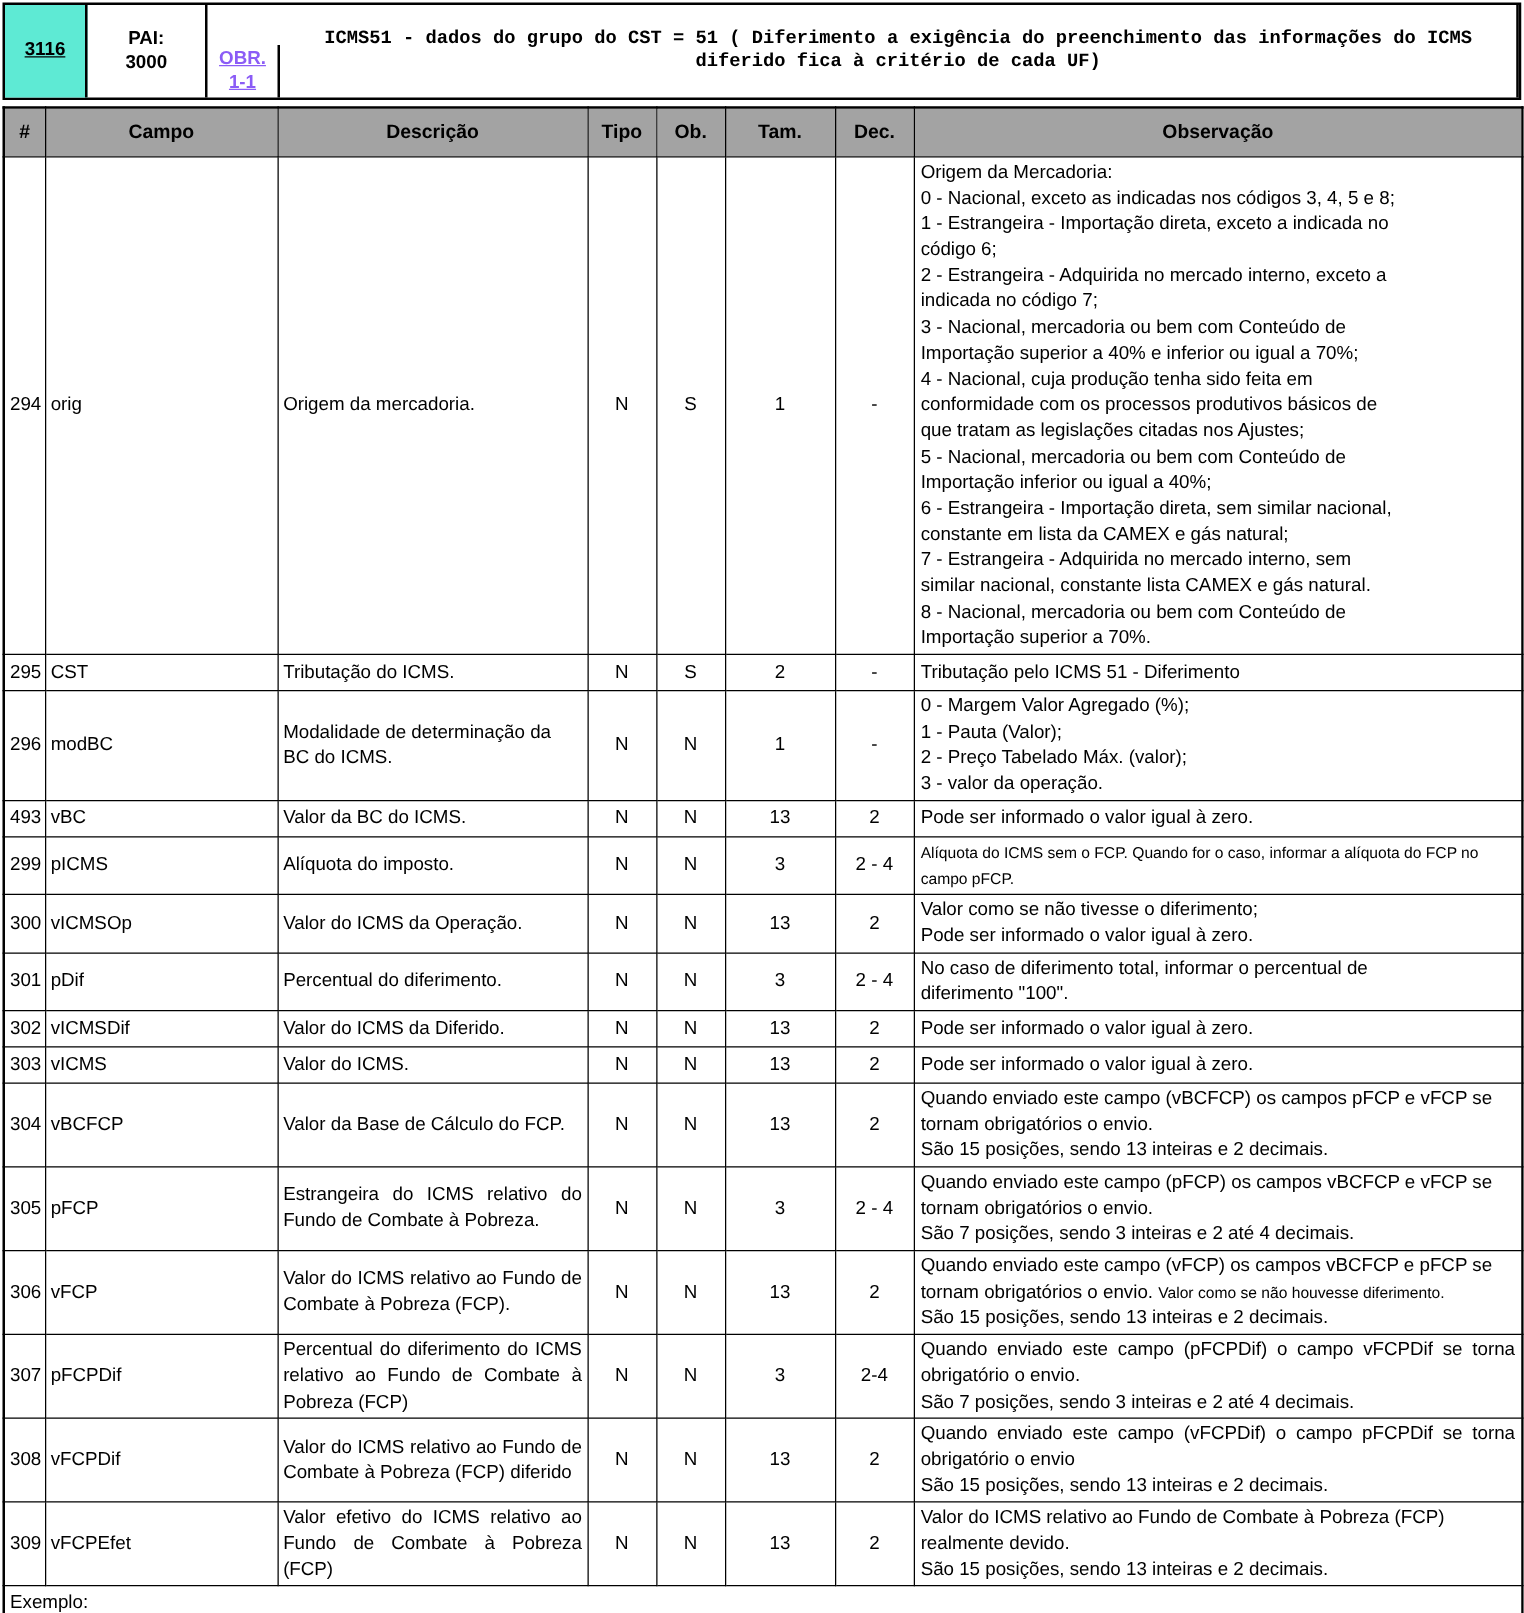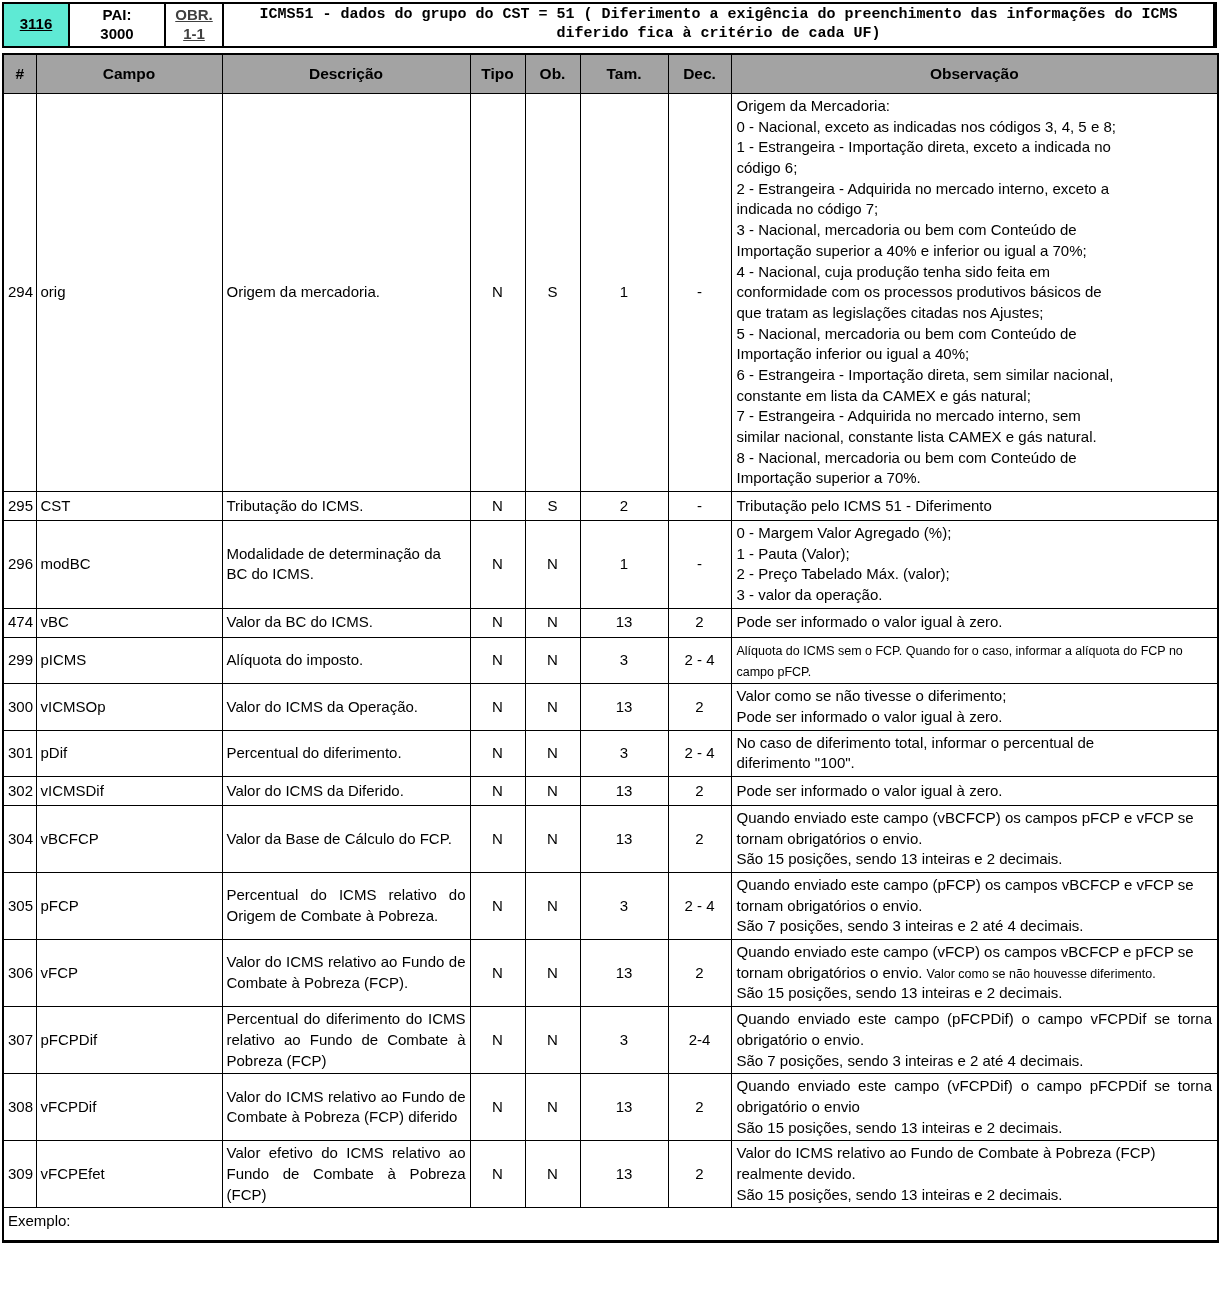--- a/index.html
+++ b/index.html
@@ -23,21 +23,21 @@
     border-right:2px solid #000;
     display:flex; flex-direction:column;
     justify-content:center; align-items:center;
     padding:2px 4px;
     font-weight:bold; font-size:15px; line-height:1.25;
     text-align:center;
   }
   .cell-id   { width:66px; background:#5eead4; font-size:17px; }
   .cell-id span { text-decoration:underline; }
   .cell-pai  { width:96px; }
-  .cell-obr  { width:58px; color:#404040; }
+  .cell-obr  { width:58px; color:#8b5cf6;margin-top:32px; }
   .cell-obr span { text-decoration:underline; }
   .cell-title {
     flex:1; border-right:none;
     flex-direction:row; justify-content:flex-start;
     font-weight:normal; font-size:14.8px;
     padding-left:5px; text-align:left; line-height:1.2;font-family:Liberation Mono, monospace;
   }
   .cell-title b { white-space:pre; }
 
   
@@ -144,21 +144,21 @@
           <td class="center">296</td>
           <td>modBC</td>
           <td>Modalidade de determinação da BC do ICMS.</td>
           <td class="center">N</td>
           <td class="center">N</td>
           <td class="center">1</td>
           <td class="center">-</td>
           <td class="c-obs"><span>0 - Margem Valor Agregado (%);</span><br><span>1 - Pauta (Valor);</span><br><span>2 - Preço Tabelado Máx. (valor);</span><br><span>3 - valor da operação.</span></td>
         </tr>
         <tr>
-          <td class="center">474</td>
+          <td class="center">493</td>
           <td>vBC</td>
           <td>Valor da BC do ICMS.</td>
           <td class="center">N</td>
           <td class="center">N</td>
           <td class="center">13</td>
           <td class="center">2</td>
           <td class="c-obs"><span>Pode ser informado o valor igual à zero.</span></td>
         </tr>
         <tr>
           <td class="center">299</td>
@@ -194,33 +194,43 @@
           <td class="center">302</td>
           <td>vICMSDif</td>
           <td>Valor do ICMS da Diferido.</td>
           <td class="center">N</td>
           <td class="center">N</td>
           <td class="center">13</td>
           <td class="center">2</td>
           <td class="c-obs"><span>Pode ser informado o valor igual à zero.</span></td>
         </tr>
         <tr>
+          <td class="center">303</td>
+          <td>vICMS</td>
+          <td>Valor do ICMS.</td>
+          <td class="center">N</td>
+          <td class="center">N</td>
+          <td class="center">13</td>
+          <td class="center">2</td>
+          <td class="c-obs"><span>Pode ser informado o valor igual à zero.</span></td>
+        </tr>
+        <tr>
           <td class="center">304</td>
           <td>vBCFCP</td>
           <td>Valor da Base de Cálculo do FCP.</td>
           <td class="center">N</td>
           <td class="center">N</td>
           <td class="center">13</td>
           <td class="center">2</td>
           <td class="c-obs"><span>Quando enviado este campo (vBCFCP) os campos pFCP e vFCP se tornam obrigatórios o envio.</span><br><span>São 15 posições, sendo 13 inteiras e 2 decimais.</span></td>
         </tr>
         <tr>
           <td class="center">305</td>
           <td>pFCP</td>
-          <td class="justify">Percentual do ICMS relativo do Origem de Combate à Pobreza.</td>
+          <td class="justify">Estrangeira do ICMS relativo do Fundo de Combate à Pobreza.</td>
           <td class="center">N</td>
           <td class="center">N</td>
           <td class="center">3</td>
           <td class="center">2 - 4</td>
           <td class="c-obs"><span>Quando enviado este campo (pFCP) os campos vBCFCP e vFCP se tornam obrigatórios o envio.</span><br><span>São 7 posições, sendo 3 inteiras e 2 até 4 decimais.</span></td>
         </tr>
         <tr>
           <td class="center">306</td>
           <td>vFCP</td>
           <td class="justify">Valor do ICMS relativo ao Fundo de Combate à Pobreza (FCP).</td>

